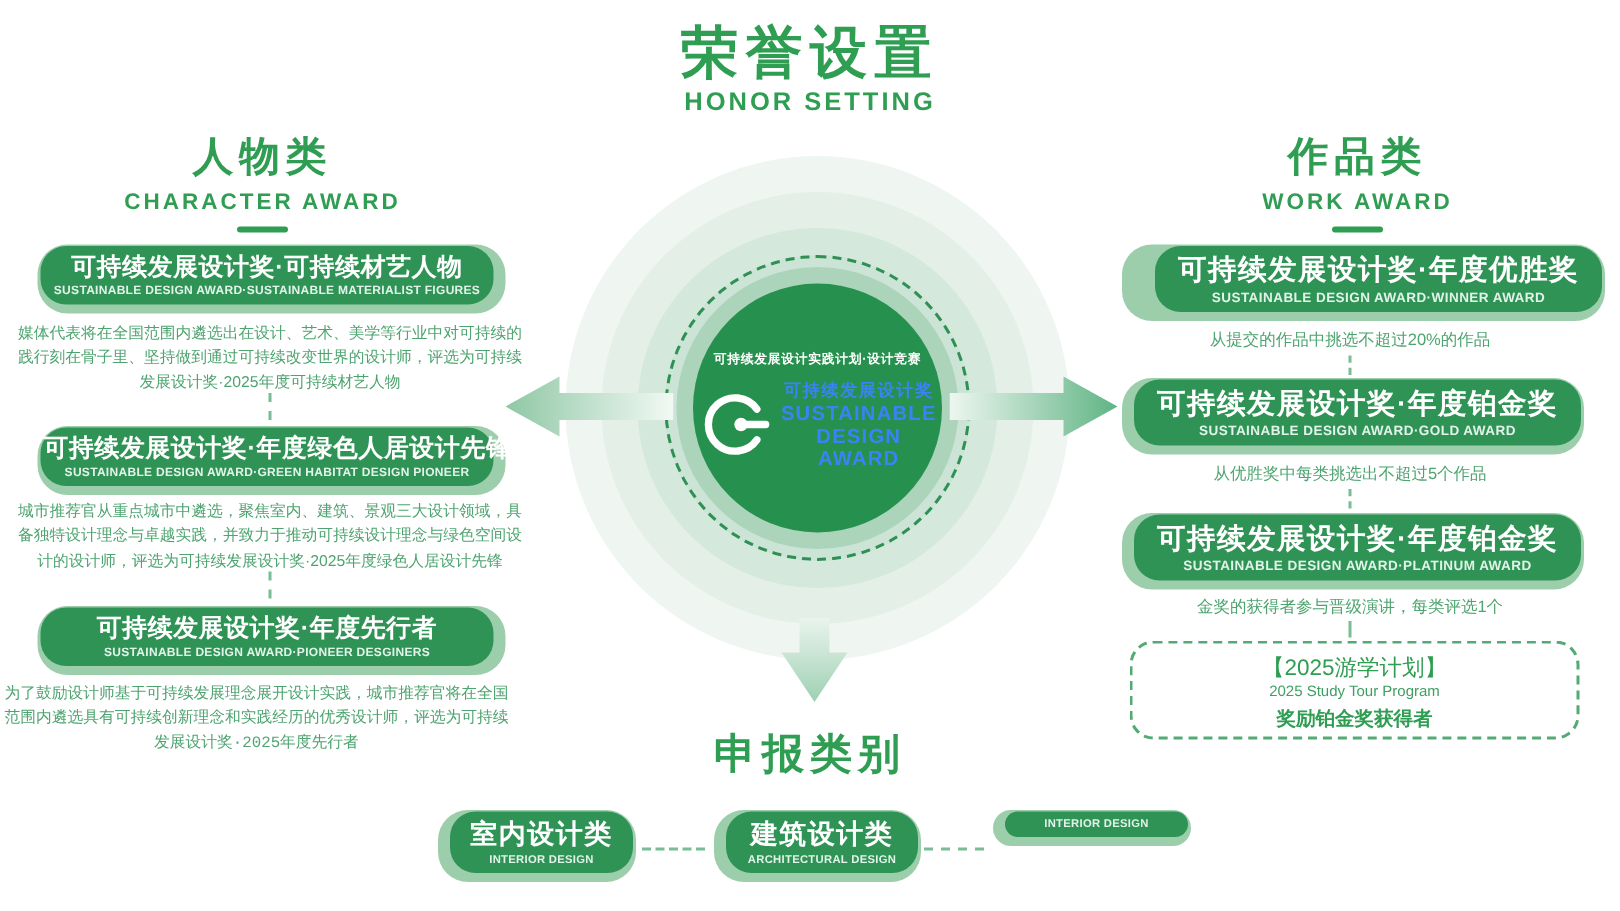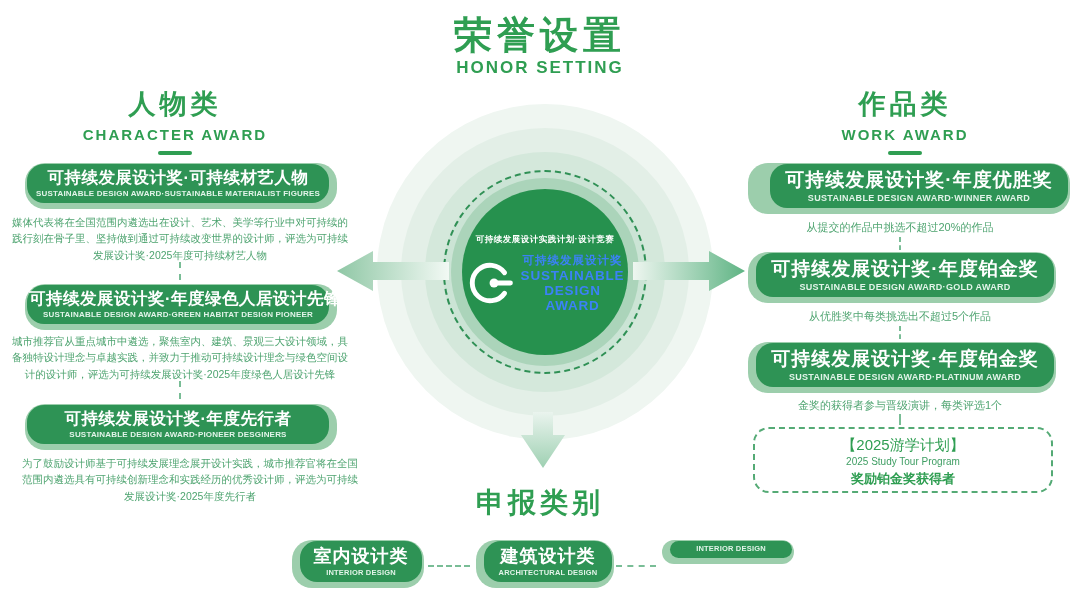--- a/index.html
+++ b/index.html
@@ -136,21 +136,21 @@
 </div>
 <div class="abs desc" style="left:12px;top:333px;width:336px;">城市推荐官从重点城市中遴选，聚焦室内、建筑、景观三大设计领域，具备独特设计理念与卓越实践，并致力于推动可持续设计理念与绿色空间设计的设计师，评选为可持续发展设计奖·2025年度绿色人居设计先锋</div>
 <div class="abs vconn" style="left:179px;top:381px;height:18px;"></div>
 
 <div class="abs pill pill-l big" style="left:25px;top:404px;width:302px;">
   <div class="pill-inner">
     <div class="pill-zh">可持续发展设计奖·年度先行者</div>
     <div class="pill-en">SUSTAINABLE DESIGN AWARD·PIONEER DESGINERS</div>
   </div>
 </div>
-<div class="abs desc" style="left:22px;top:455px;width:336px;">为了鼓励设计师基于可持续发展理念展开设计实践，城市推荐官将在全国范围内遴选具有可持续创新理念和实践经历的优秀设计师，评选为可持续发展设计奖·2025年度先行者</div>
+<div class="abs desc" style="left:3px;top:455px;width:336px;font-family:Liberation Mono, monospace;">为了鼓励设计师基于可持续发展理念展开设计实践，城市推荐官将在全国范围内遴选具有可持续创新理念和实践经历的优秀设计师，评选为可持续发展设计奖·2025年度先行者</div>
 
 <div class="abs col-head" style="left:740px;top:86px;">
   <div class="zh">作品类</div>
   <div class="en">WORK AWARD</div>
   <div class="bar"></div>
 </div>
 
 <div class="abs pill pill-r wide" style="left:748px;top:163px;width:298px;padding-left:22px;">
   <div class="pill-inner">
     <div class="pill-zh">可持续发展设计奖·年度优胜奖</div>

